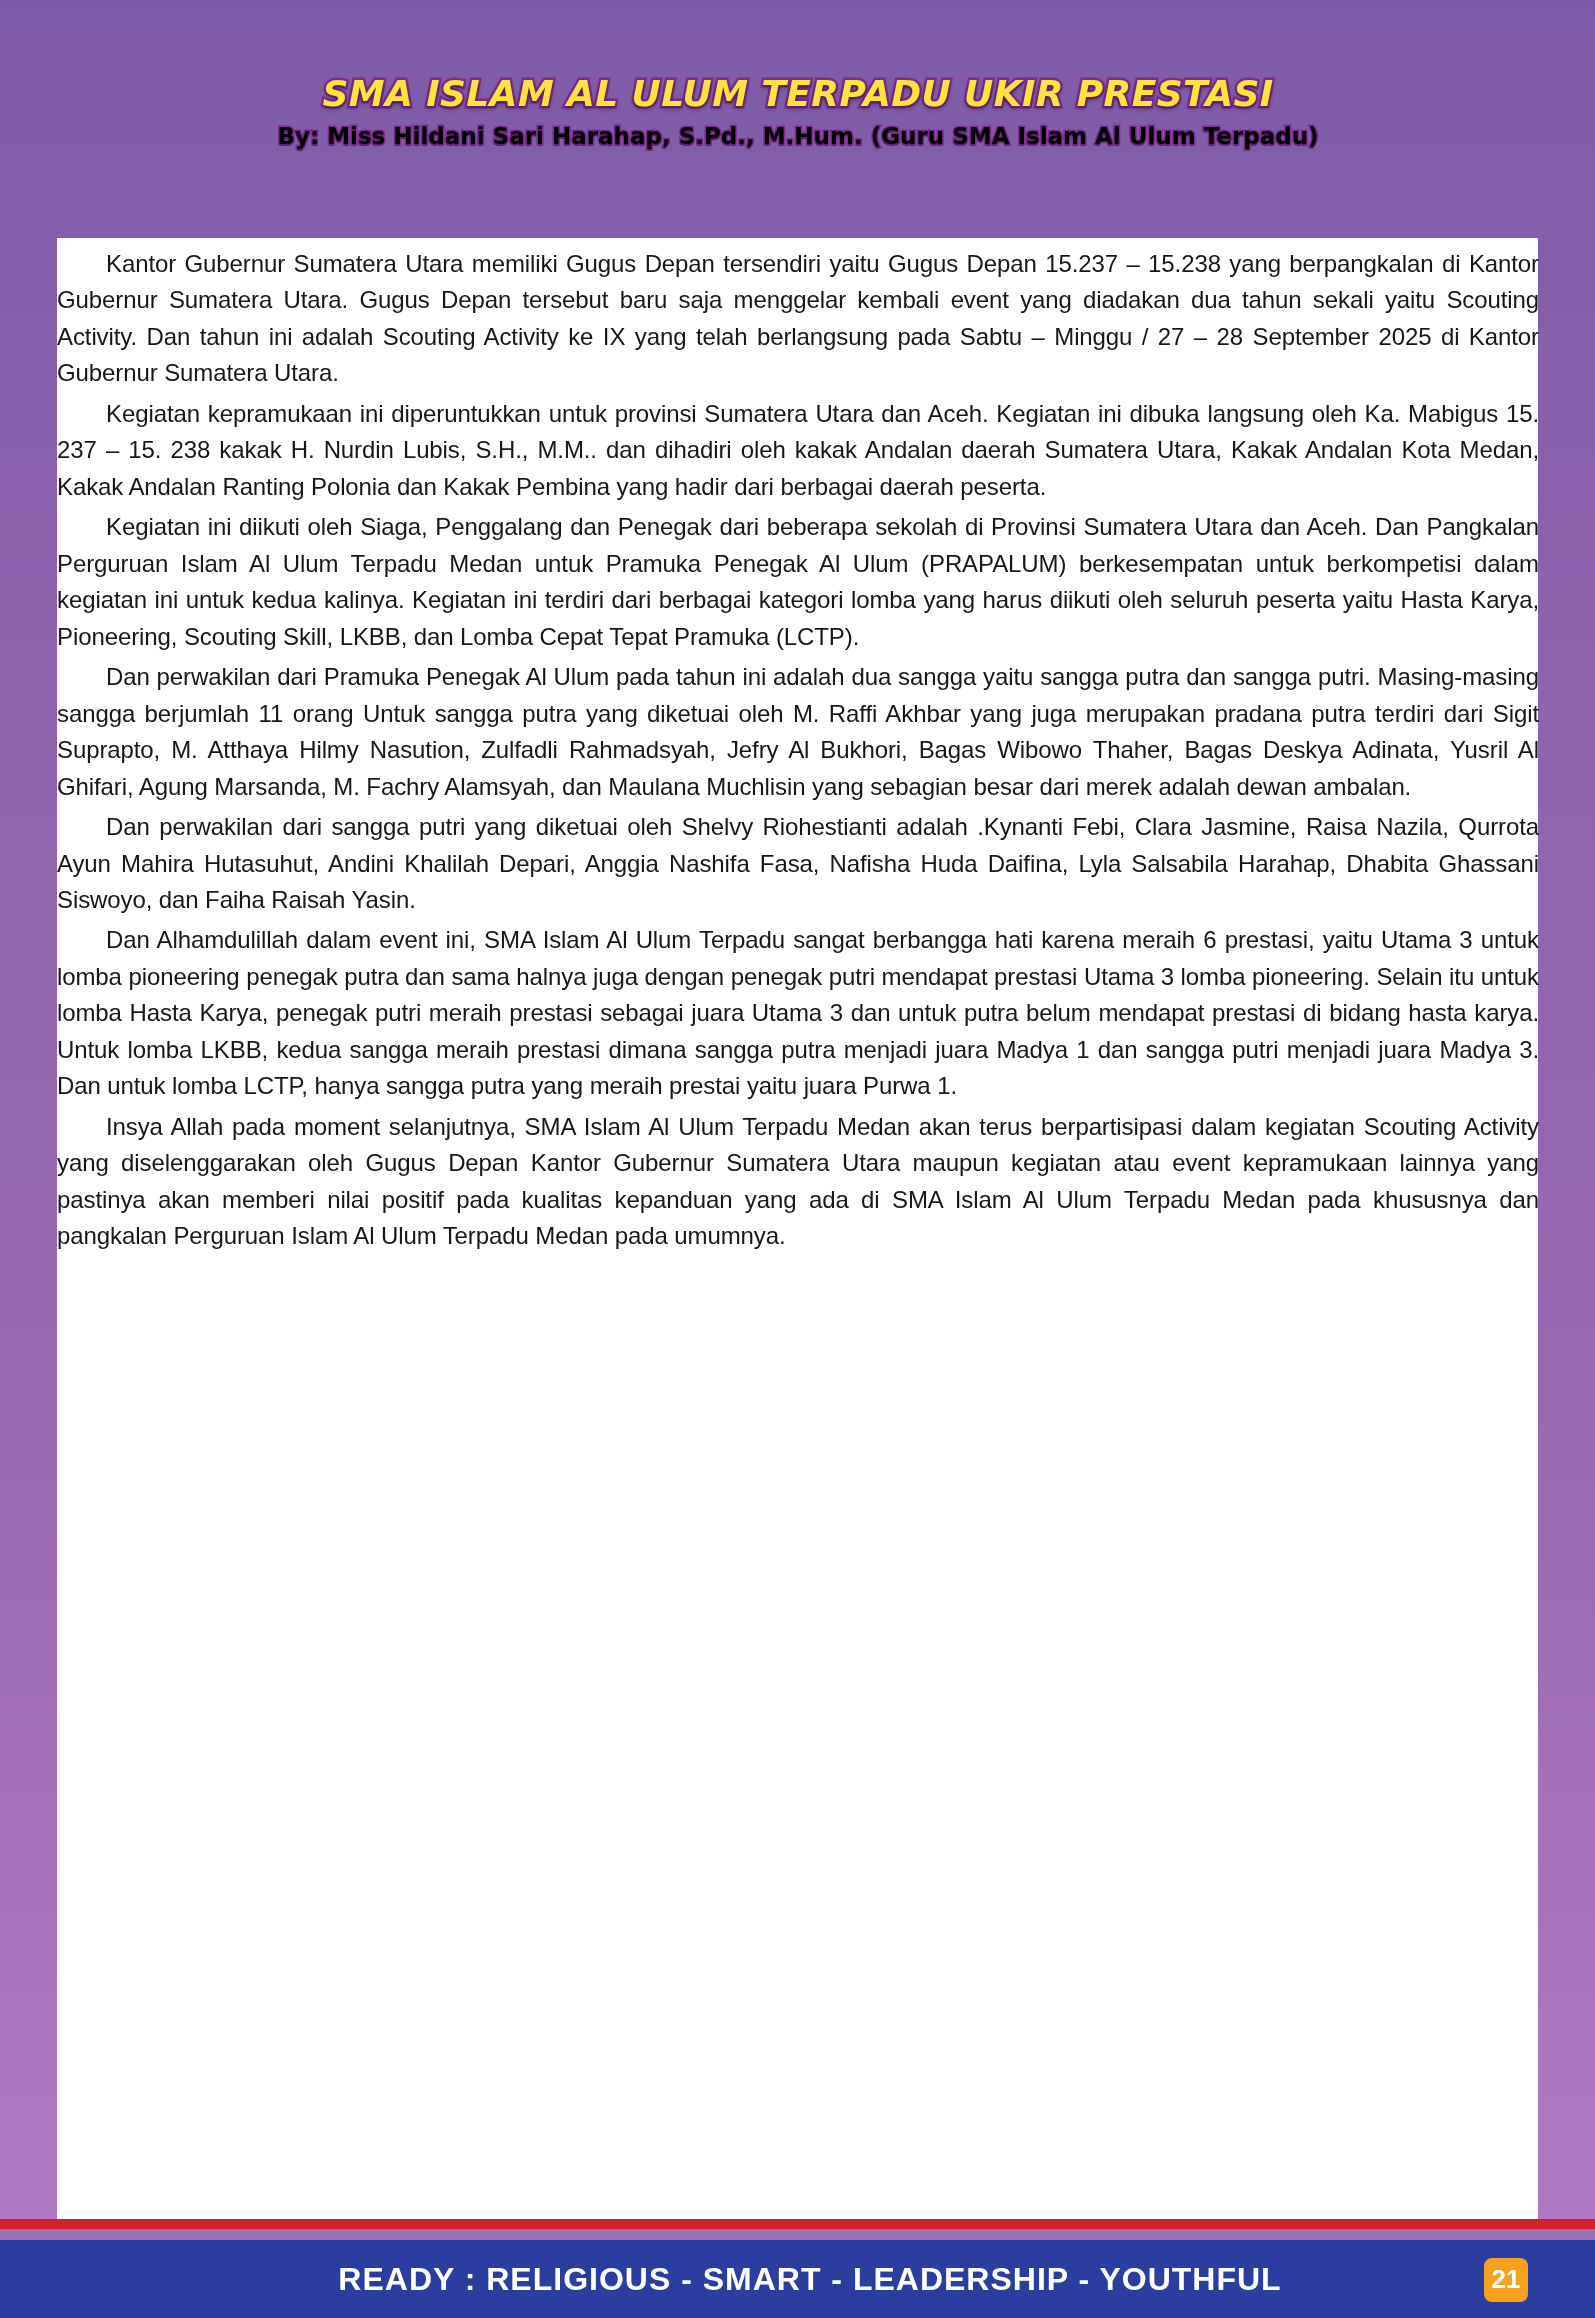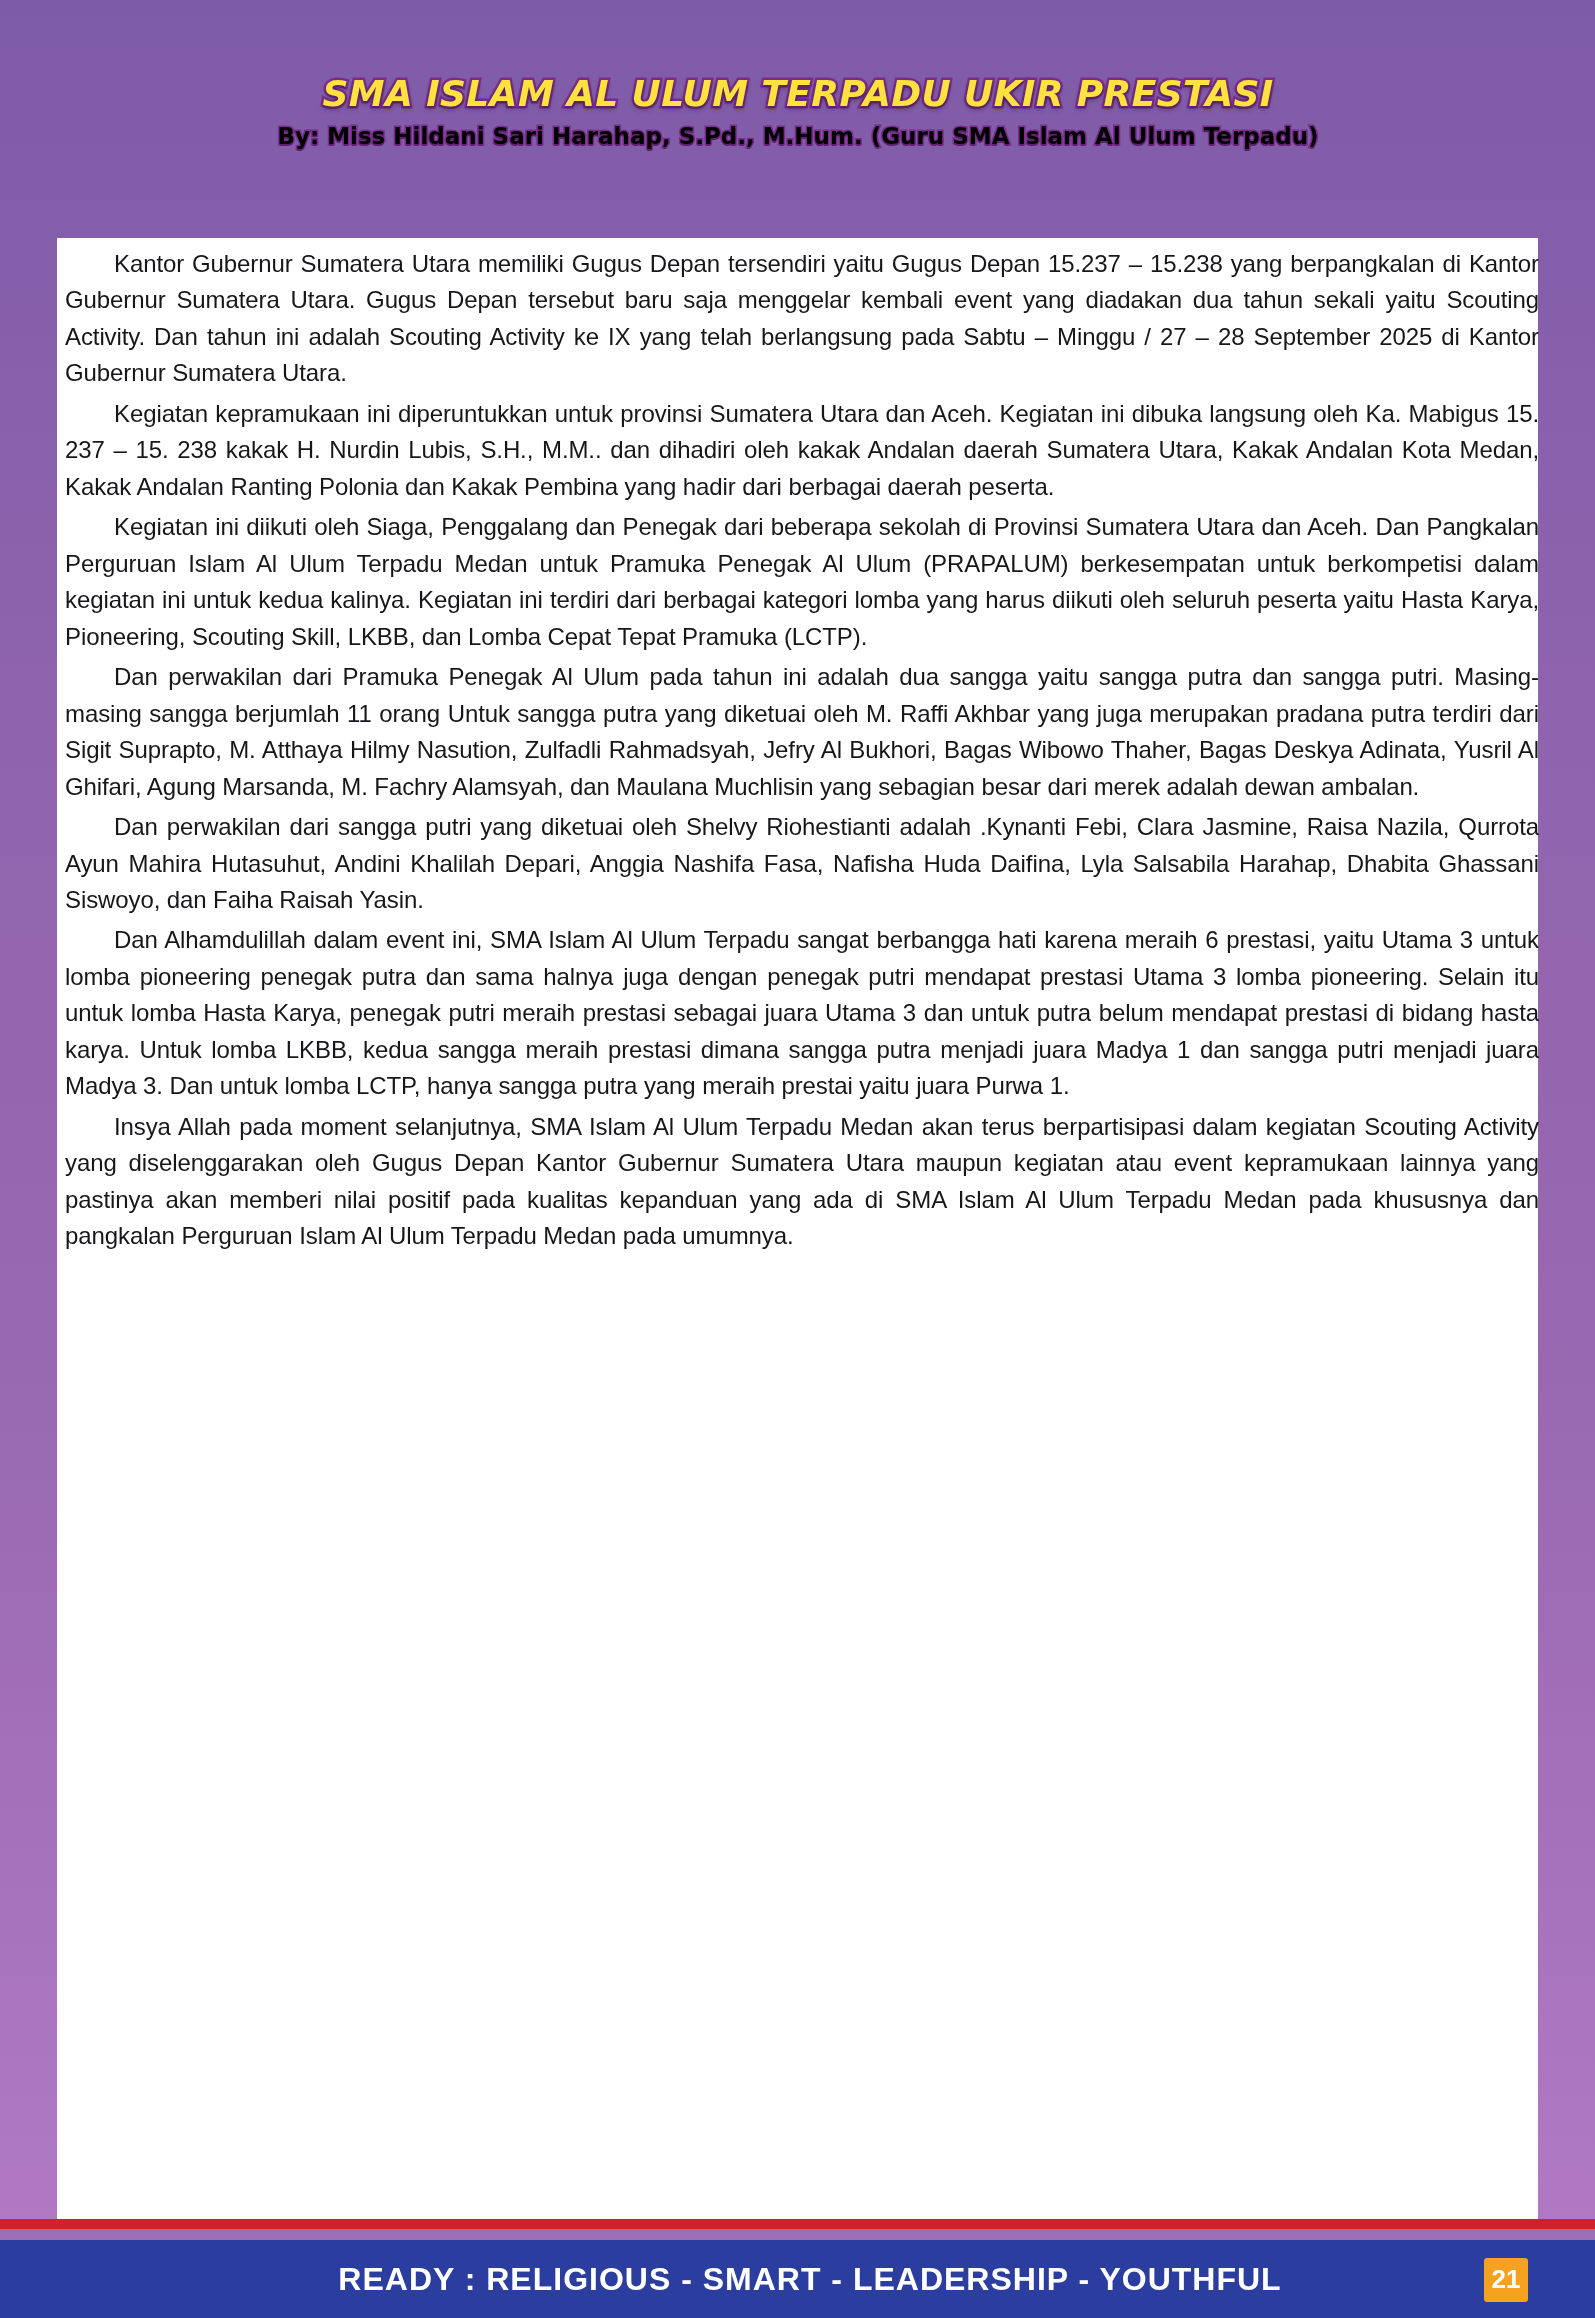--- a/index.html
+++ b/index.html
@@ -75,21 +75,20 @@
     paint-order: stroke fill;
     text-shadow: 0 1.6px 0 #5d1f6e;
     margin-top: 7.2px;
   }
   .article {
     position: absolute;
     left: 57px;
     right: 57px;
     top: 246px;
     bottom: 103px;
-    padding-left: 8px;
   }
   .article p {
     margin: 0 0 4px 0;
     font-family: "Liberation Sans", sans-serif;
     font-size: 24px;
     line-height: 1.52;
     color: #17161a;
     text-align: justify;
     text-indent: 49px;
     letter-spacing: -0.1px;
@@ -123,21 +122,21 @@
     margin-left: 24px;
   }
   .page-num-box {
     position: absolute;
     right: 68px;
     top: 50%;
     transform: translateY(-50%);
     width: 44px;
     height: 44px;
     background: #f4a21f;
-    border-radius: 3px;
+    border-radius: 8px;
     display: flex;
     align-items: center;
     justify-content: center;
   }
   .page-num {
     font-family: "Liberation Sans", sans-serif;
     font-weight: bold;
     font-size: 26px;
     color: #ffffff;
   }

